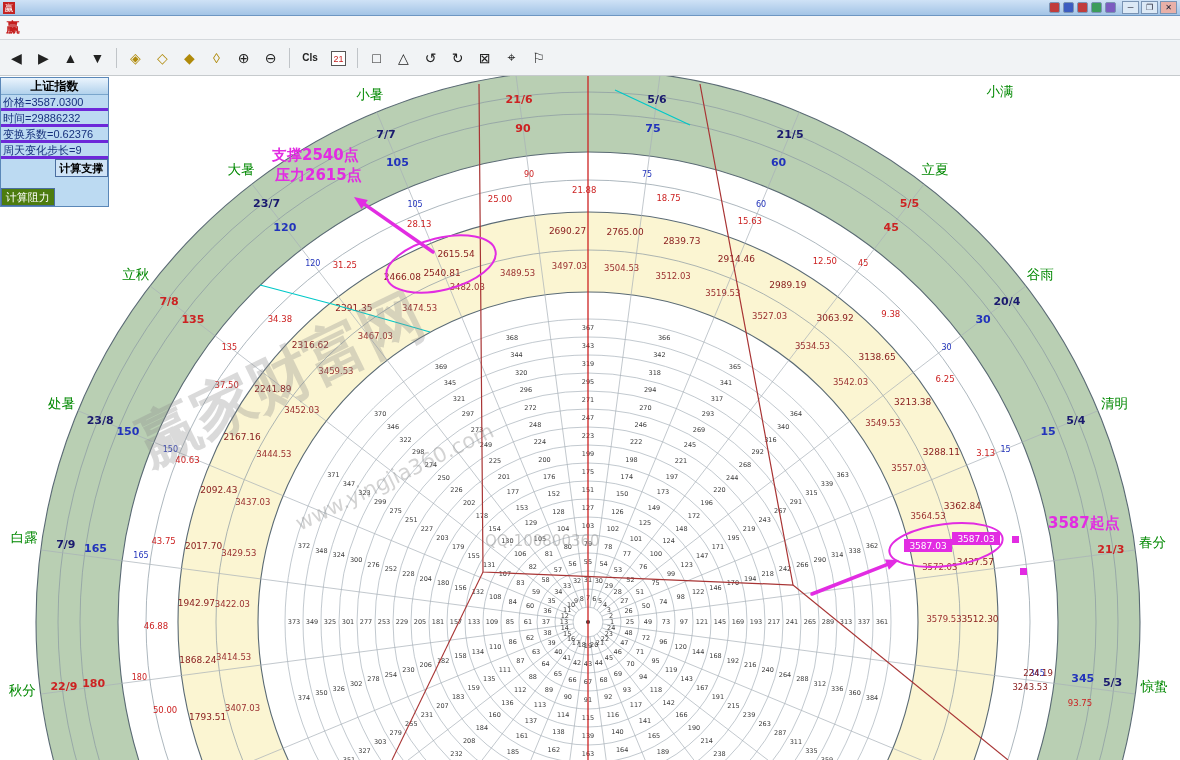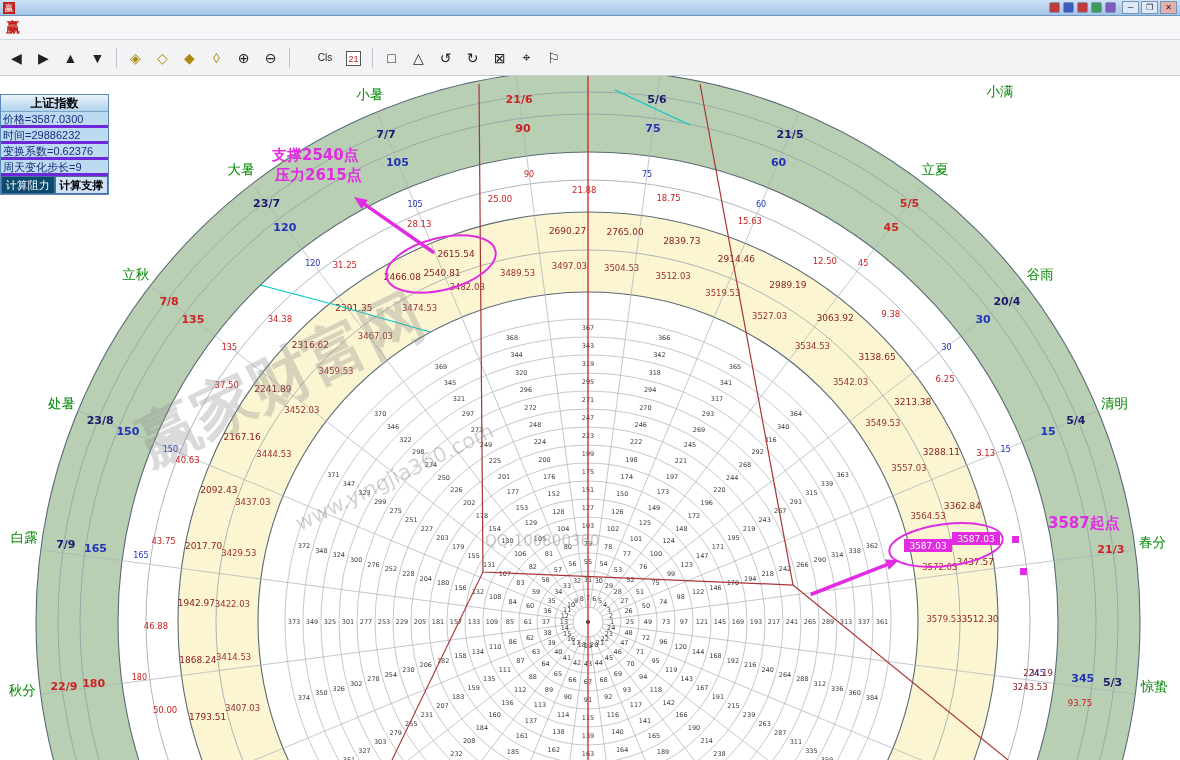--- a/index.html
+++ b/index.html
@@ -27,39 +27,39 @@
     display:flex; align-items:center; font-size:12.5px; }
   .logo { color:#c41e1e; font-weight:bold; font-size:14px; padding:0 8px 0 6px; }
   .menu-item { padding:3px 9px; color:#a21caf; cursor:default;margin-top:40px; }
 
   
   .toolbar { position:absolute; top:40px; left:0; right:0; height:36px;
     background:#f1f3f5; border-bottom:1px solid #c6cacd;
     display:flex; align-items:center; padding-left:4px; gap:2px; }
   .tbtn { width:25px; height:25px; background:transparent; border:1px solid transparent;
     font-size:14px; color:#222; cursor:pointer; }
-  .tbtn.text { font-size:10px; font-weight:normal; width:28px;margin-left:15px; }
+  .tbtn.text { font-size:10px; font-weight:bold; width:28px; }
   .tbtn.cal span { display:inline-block; width:15px; height:15px; border:1px solid #555;
     font-size:9px; line-height:14px; color:#c42222; background:#fff; }
   .tsep { width:1px; height:20px; background:#c0c4c8; margin:0 4px; }
 
   
   .canvas { position:absolute; top:76px; left:0; width:1180px; height:684px; background:#fff; }
   svg text { font-family:"DejaVu Sans","Liberation Sans",sans-serif; }
 
   
-  .panel { position:absolute; top:18px; left:0; width:109px; border:1px solid #5a87b8;
+  .panel { position:absolute; top:1px; left:0; width:109px; border:1px solid #5a87b8;
     background:#bcdaf2; font-size:11px; z-index:5; }
   .panel-title { height:17px; line-height:16px; text-align:center; font-weight:bold; color:#000;
     background:linear-gradient(#eaf4fd,#b2d2ec); border-bottom:1px solid #7aa6cc; font-size:12px; }
   .prow { height:16px; line-height:15px; padding-left:2px; color:#16307c;
     border-bottom:3px solid #6d28d9; white-space:nowrap; }
   .panel-btns { display:flex; }
   .pbtn { flex:1; height:18px; font-size:11px; cursor:pointer; border:1px solid #4a6ea0; }
-  .pbtn.dark { background:#0c4a6e; color:#fff; }
+  .pbtn.dark { background:#4d7c0f; color:#fff;margin-top:29px; }
   .pbtn.light { background:#cfe3f6; color:#000;font-weight:bold; }
 </style>
 </head>
 <body>
 
 <div class="app">
 
   <div class="titlebar">
     <span class="app-icon">赢</span>
     <div class="tb-right" id="quickIcons">

